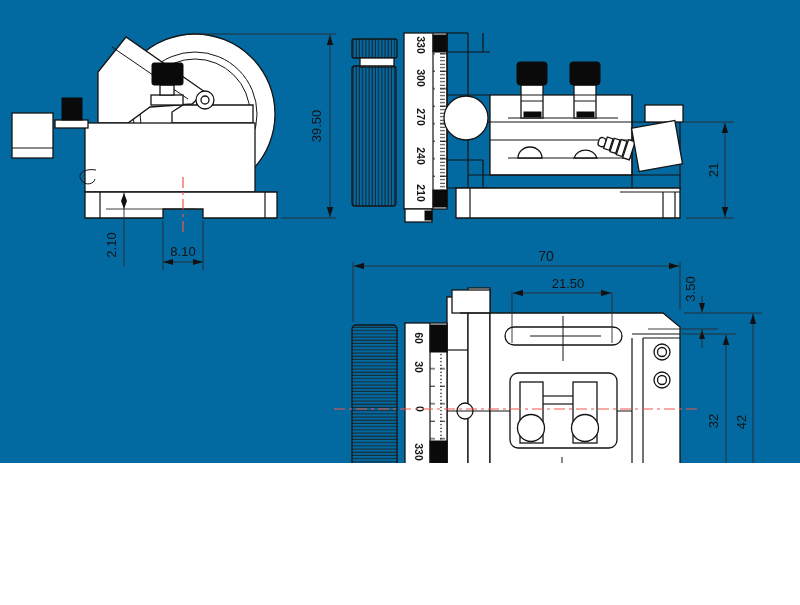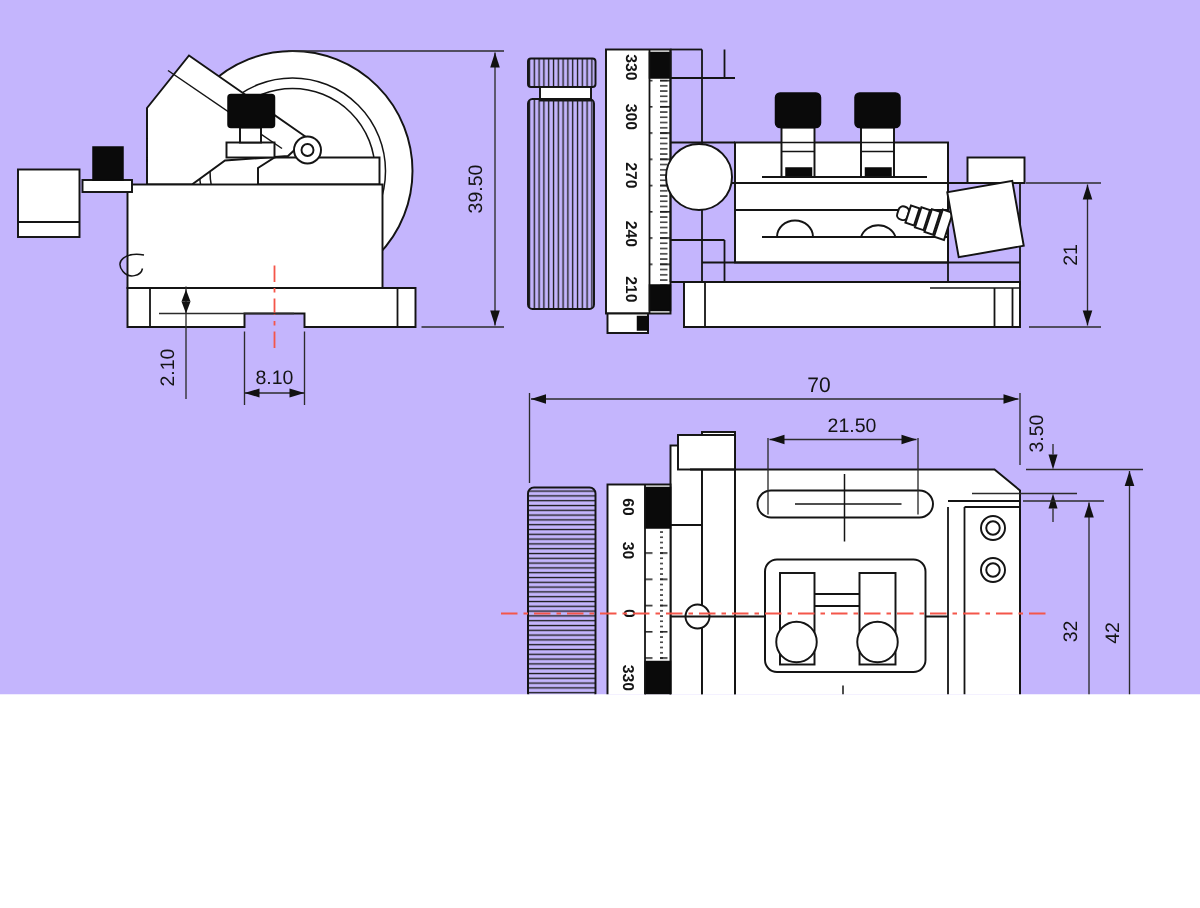--- a/index.html
+++ b/index.html
@@ -1,16 +1,16 @@
 <!DOCTYPE html>
 <html><head>
 <meta charset="utf-8">
 <style>
   html,body{margin:0;padding:0;background:#ffffff;}
-  .canvas{position:relative;width:800px;height:463px;background:#c4b5fd;overflow:hidden;}
+  .canvas{position:relative;width:800px;height:463px;background:#0369a1;overflow:hidden;}
   svg{display:block;}
   text{font-family:"Liberation Sans","DejaVu Sans",sans-serif;fill:#141414;}
   .dim{font-size:13px;}
   .dim-lg{font-size:14px;}
   .scale{font-size:10.5px;font-weight:600;}
   .scale-sm{font-size:8.5px;font-weight:600;}
   .ol{fill:#ffffff;stroke:#141414;stroke-width:1.3;}
   .ln{stroke:#141414;stroke-width:1.2;fill:none;}
   .thin{stroke:#141414;stroke-width:1;fill:none;}
   .dml{stroke:#2b2b2b;stroke-width:0.9;fill:none;}

